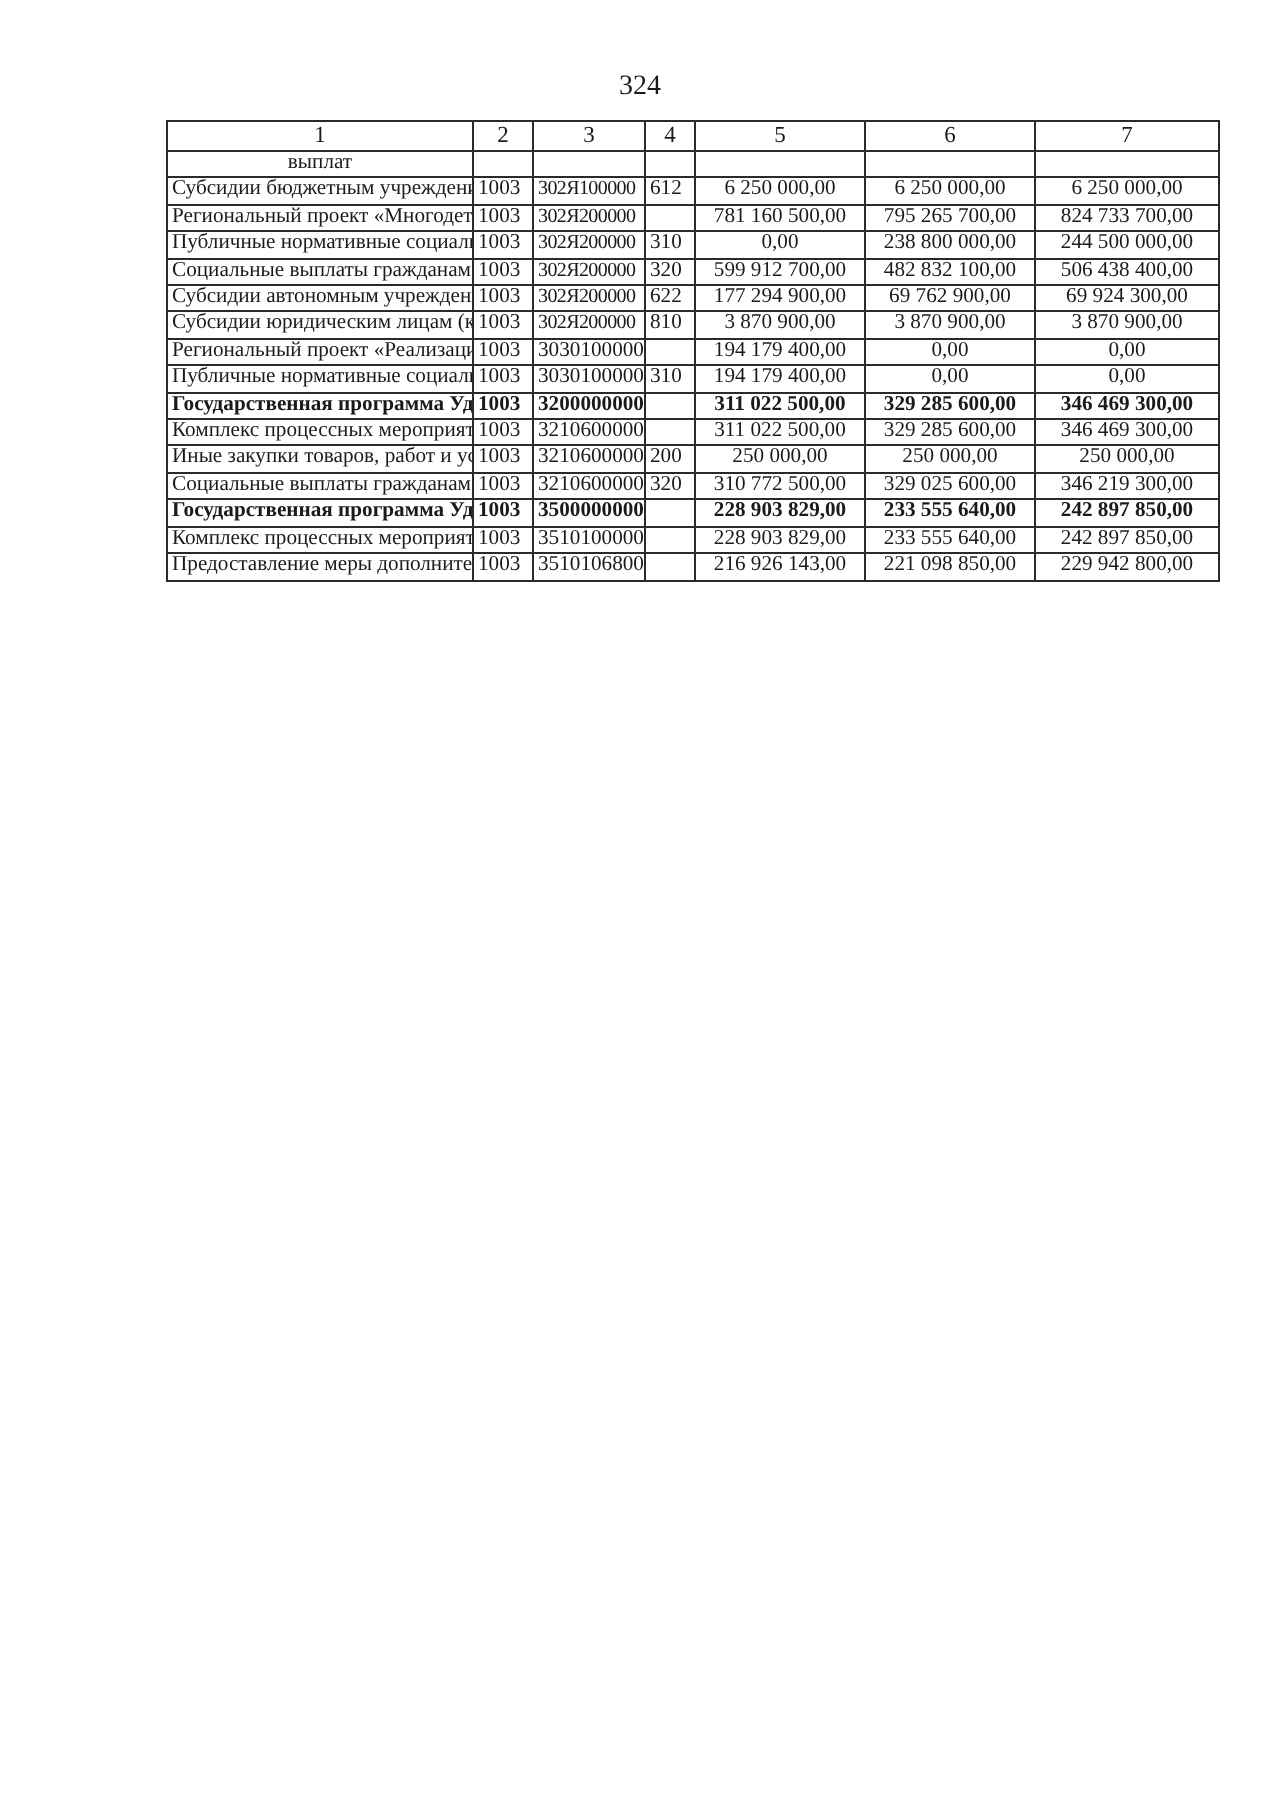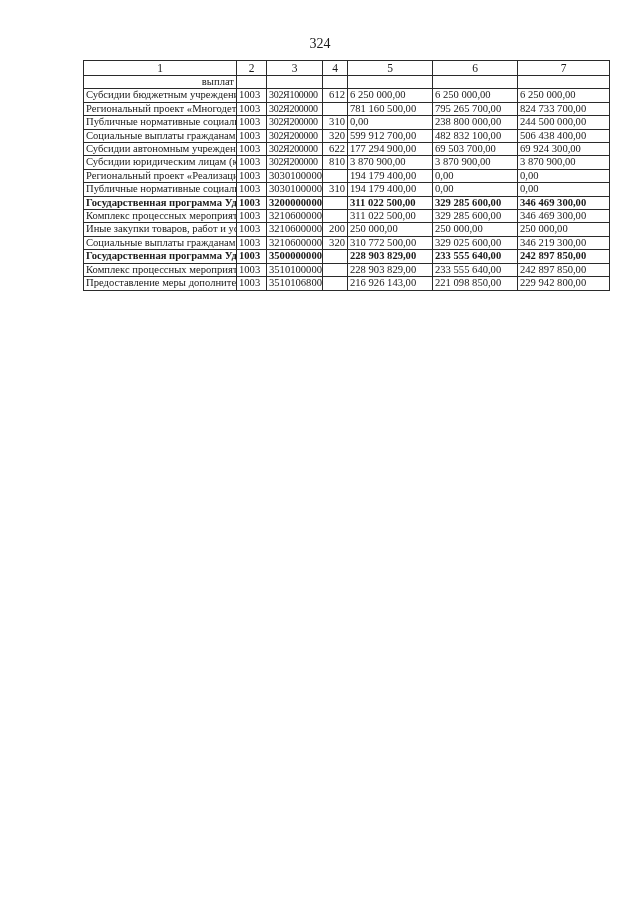--- a/index.html
+++ b/index.html
@@ -5,25 +5,25 @@
   html, body { margin: 0; padding: 0; background: #ffffff; }
   body { width: 640px; height: 905px; position: relative; overflow: hidden;
          font-family: "Liberation Serif", "DejaVu Serif", serif; color: #1a1a1a; }
   .page-number { position: absolute; top: 36px; left: 0; width: 640px; text-align: center;
                  font-size: 14px; }
   table.budget { position: absolute; top: 60px; left: 83px; width: 526px;
                  border-collapse: collapse; table-layout: fixed; font-size: 10.6px; line-height: 12.4px; }
   table.budget td, table.budget th { border: 1px solid #2a2a2a; padding: 0 2px; vertical-align: bottom;
                  overflow: hidden; white-space: nowrap; }
   table.budget th { font-weight: normal; text-align: center; font-size: 11.5px; height: 14px; vertical-align: middle; }
-  td.name { white-space: normal; text-align: right; padding-left: 2px; }
+  td.name { white-space: normal; text-align: center; padding-left: 2px; }
   td.sec { text-align: left; }
   td.csr { text-align: left; }
-  td.vr { text-align: right; }
-  td.num { text-align: left; padding-right: 1px; }
+  td.vr { text-align: left; }
+  td.num { text-align: center; padding-right: 1px; }
   tr.bold td { font-weight: bold; }
   .csr-small { font-size: 10px; letter-spacing: -0.3px; }
   col.c1 { width: 153px; }
   col.c2 { width: 30px; }
   col.c3 { width: 56px; }
   col.c4 { width: 25px; }
   col.c5 { width: 85px; }
   col.c6 { width: 85px; }
   col.c7 { width: 92px; }
 </style>
@@ -98,21 +98,21 @@
         <td class="num">599 912 700,00</td>
         <td class="num">482 832 100,00</td>
         <td class="num">506 438 400,00</td>
       </tr>
       <tr>
         <td class="name">Субсидии автономным учреждениям на иные цели</td>
         <td class="sec">1003</td>
         <td class="csr csr-small">302Я200000</td>
         <td class="vr">622</td>
         <td class="num">177 294 900,00</td>
-        <td class="num">69 503 700,00</td>
+        <td class="num">69 762 900,00</td>
         <td class="num">69 924 300,00</td>
       </tr>
       <tr>
         <td class="name">Субсидии юридическим лицам (кроме некоммерческих организаций), индивидуальным предпринимателям, физическим лицам – производителям товаров, работ, услуг</td>
         <td class="sec">1003</td>
         <td class="csr csr-small">302Я200000</td>
         <td class="vr">810</td>
         <td class="num">3 870 900,00</td>
         <td class="num">3 870 900,00</td>
         <td class="num">3 870 900,00</td>

